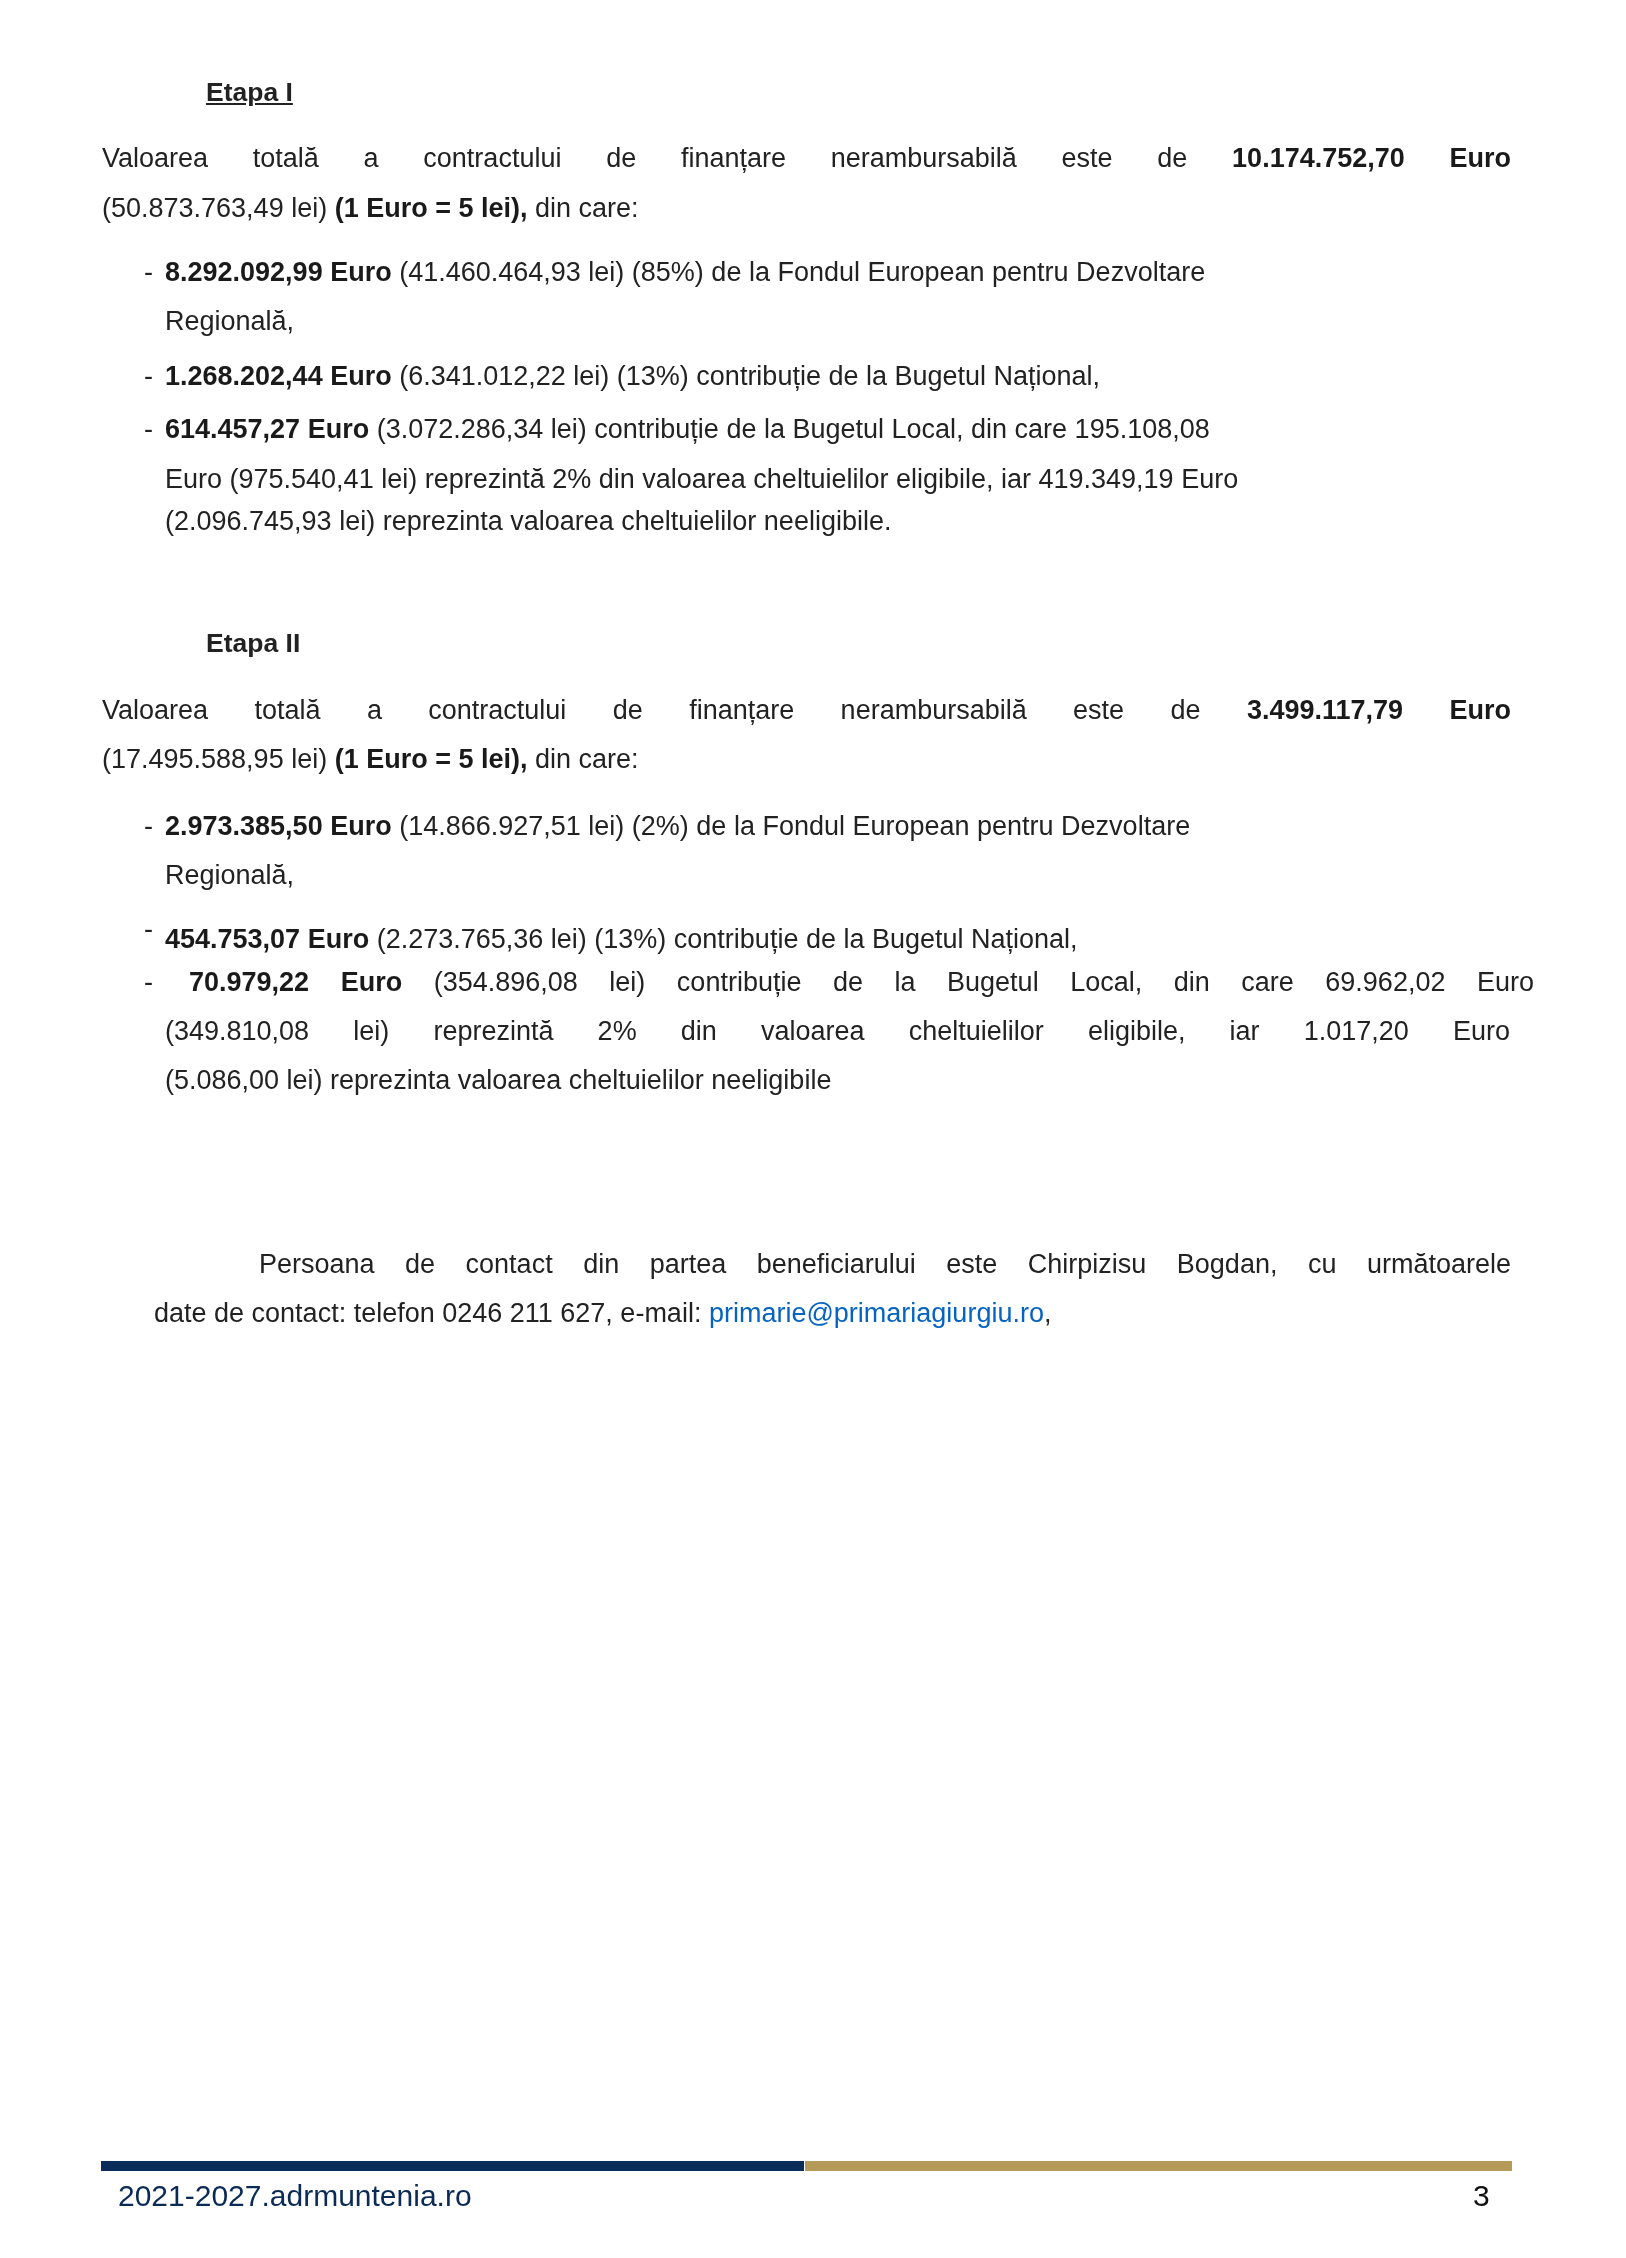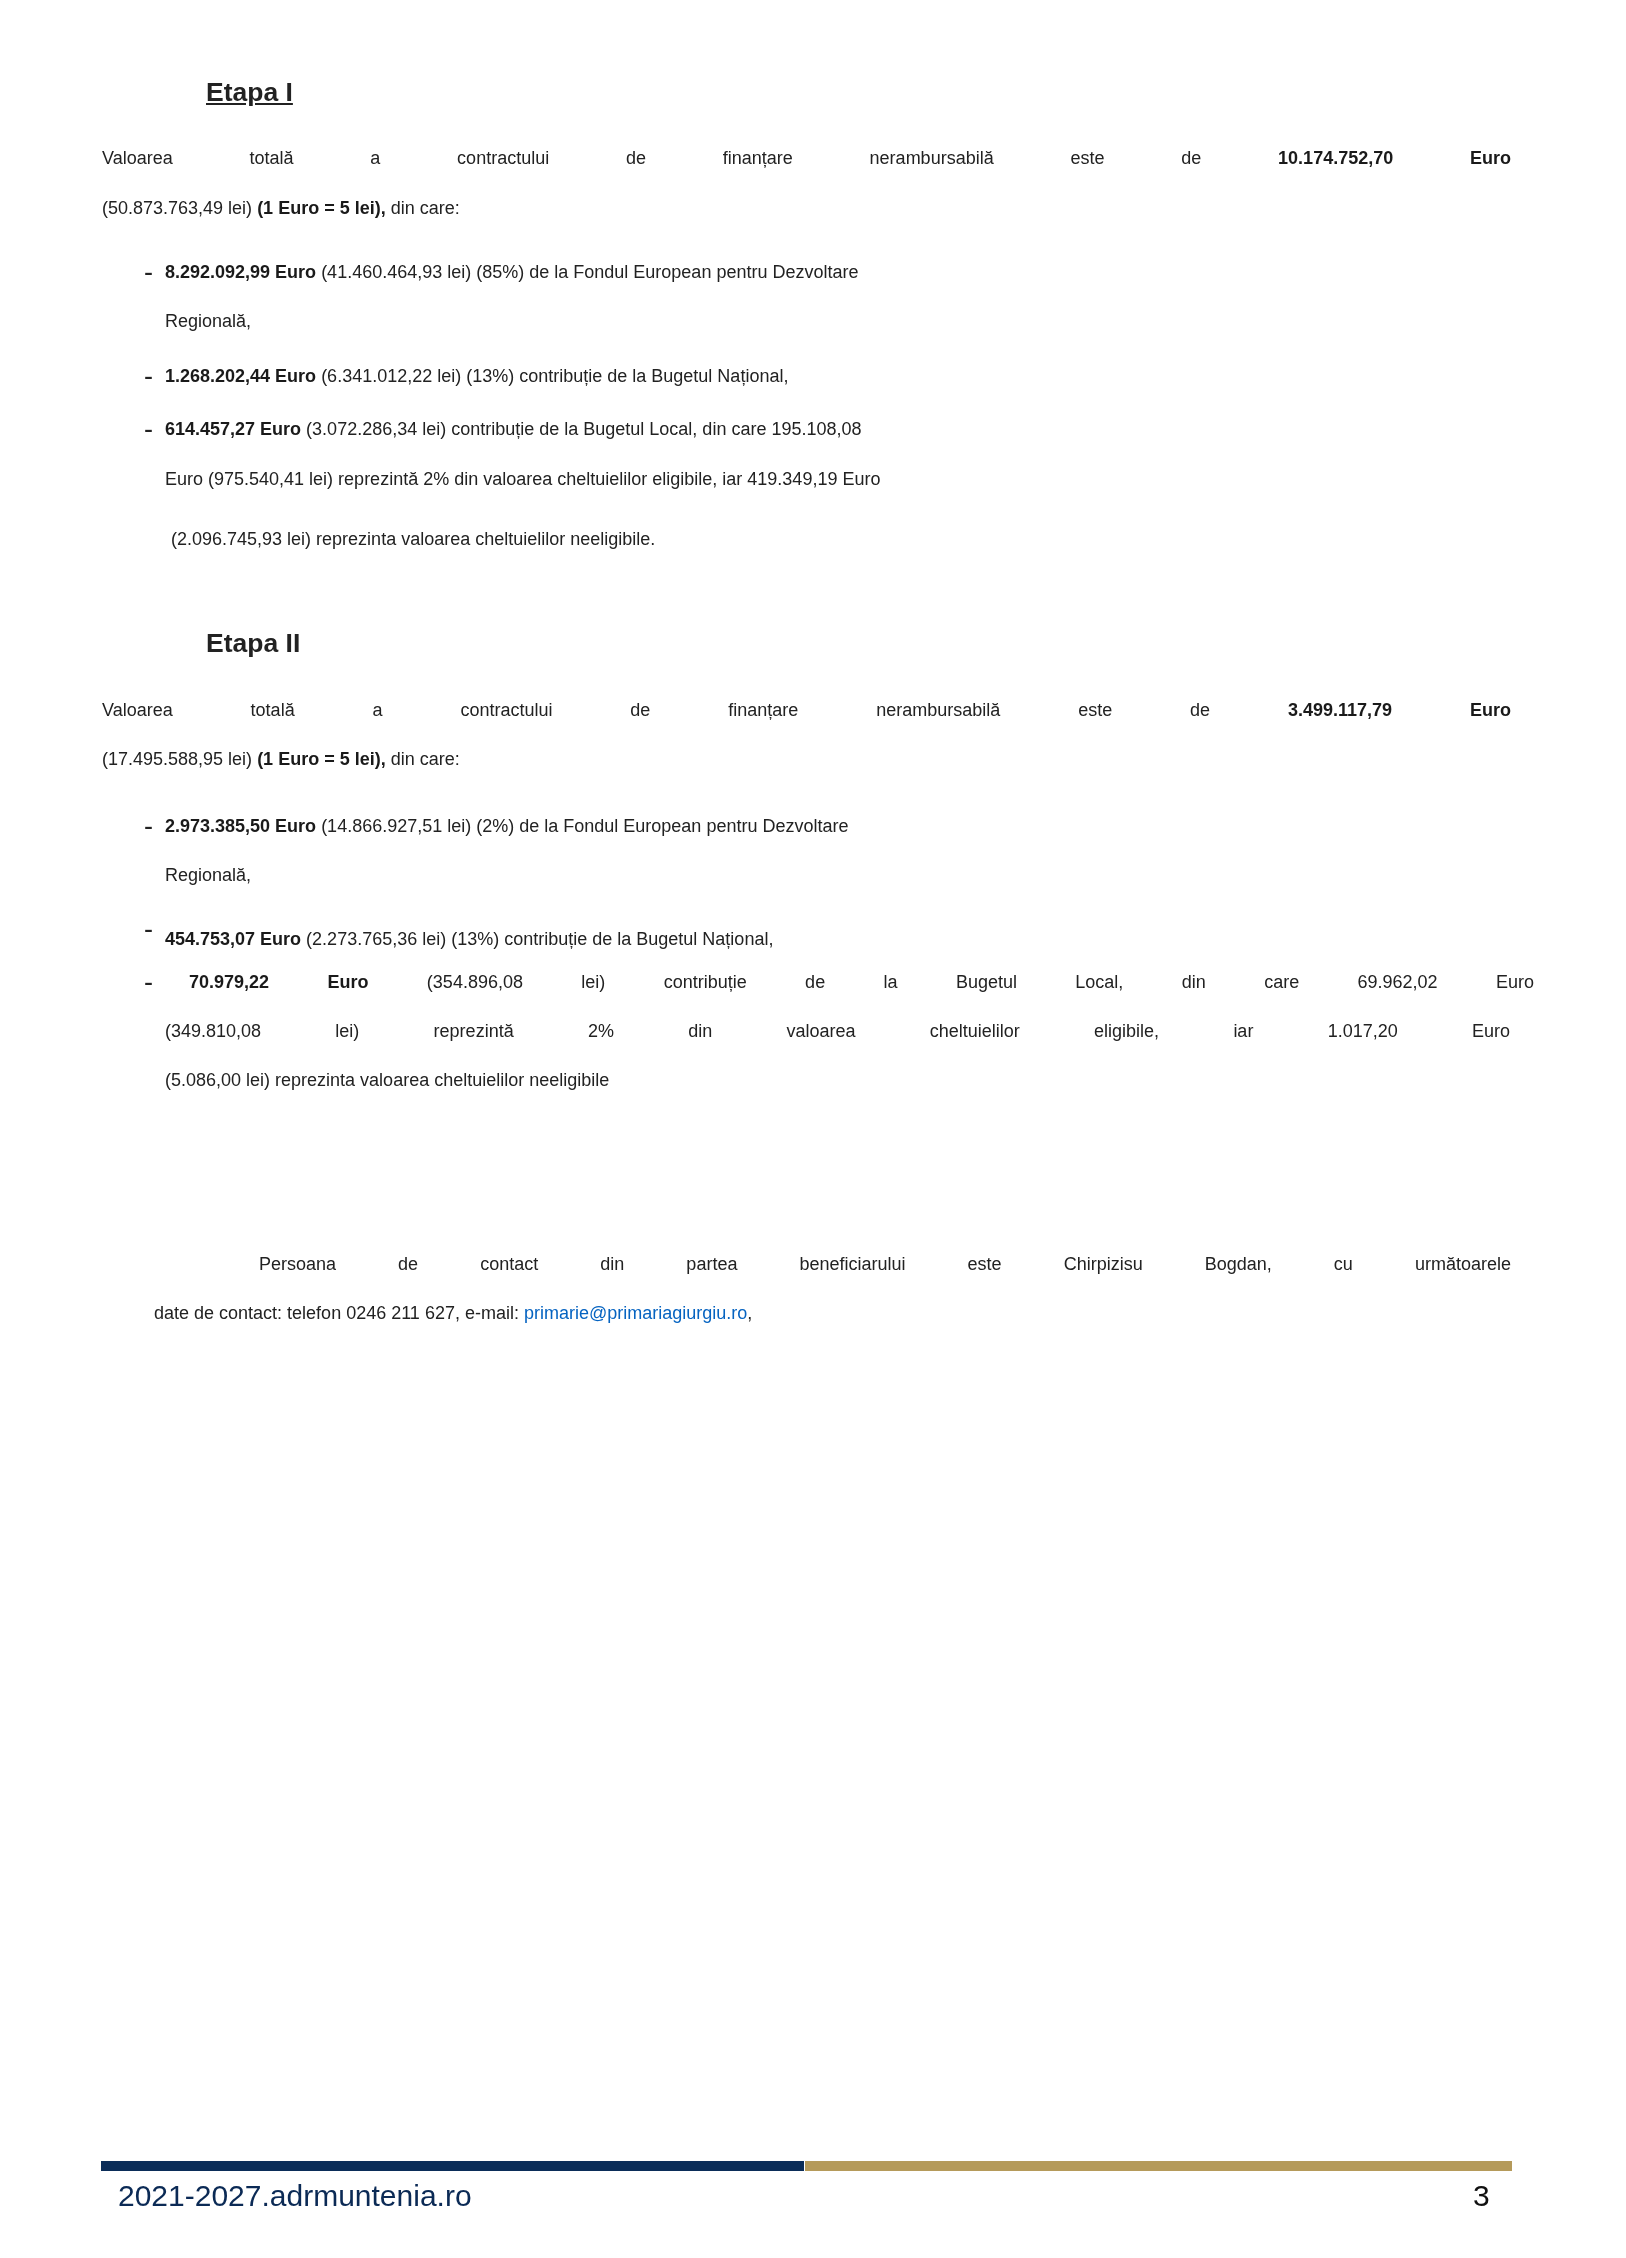--- a/index.html
+++ b/index.html
@@ -1,18 +1,18 @@
 <!DOCTYPE html>
 <html style="font-size:14px"><head>
 <meta charset="utf-8">
 <style>
   html, body { margin: 0; padding: 0; background: #ffffff; }
   body { width: 1627px; height: 2258px; position: relative; overflow: hidden;
          font-family: "Liberation Sans", sans-serif; color: #222222; }
-  .ln { position: absolute; font-size: 18px; line-height: 35px; white-space: nowrap; height: 35px; }
+  .ln { position: absolute; font-size: 27px; line-height: 35px; white-space: nowrap; height: 35px; }
   .just { text-align: justify; text-align-last: justify; white-space: normal; overflow: hidden; }
   .heading { font-weight: bold; font-size: 26.5px; }
   b { font-weight: bold; color: #1a1a1a; }
   .dash { position: absolute; font-size: 27px; line-height: 35px; }
   a.link { color: #0563c1; text-decoration-thickness: 1.8px; text-underline-offset: 3.5px; }
   .bar-navy { position: absolute; left: 101px; top: 2161px; width: 703px; height: 9.7px; background: #0b2d59; }
   .bar-gold { position: absolute; left: 805px; top: 2161px; width: 707px; height: 9.7px; background: #b59a5a; }
   .footer-site { position: absolute; left: 118px; top: 2176px; font-size: 30px; line-height: 39px; color: #0b2a55; }
   .footer-page { position: absolute; left: 1473px; top: 2176px; font-size: 30px; line-height: 39px; color: #111111; }
 </style>
@@ -47,21 +47,21 @@
       <span>(6.341.012,22 lei) (13%) contribuție de la Bugetul Național,</span>
     </div>
   </div>
   <div>
     <span class="dash" style="left:144px; top:412px;">-</span>
     <div class="ln" style="left:165px; top:412px;">
       <b>614.457,27 Euro</b>
       <span>(3.072.286,34 lei) contribuție de la Bugetul Local, din care 195.108,08</span>
     </div>
     <div class="ln" style="left:165px; top:462px;">Euro (975.540,41 lei) reprezintă 2% din valoarea cheltuielilor eligibile, iar 419.349,19 Euro</div>
-    <div class="ln" style="left:165px; top:522px;margin-left:6px;">(2.096.745,93 lei) reprezinta valoarea cheltuielilor  neeligibile.</div>
+    <div class="ln" style="left:165px; top:504px;">(2.096.745,93 lei) reprezinta valoarea cheltuielilor  neeligibile.</div>
   </div>
 </div>
 
 <div class="ln heading" style="left:206px; top:626px;">Etapa II</div>
 
 <div class="ln just" style="left:102px; top:693px; width:1409px;">
   <span>Valoarea totală a contractului de finanțare nerambursabilă este de</span>
   <b>3.499.117,79 Euro</b>
 </div>
 <div class="ln" style="left:102px; top:742px;">

